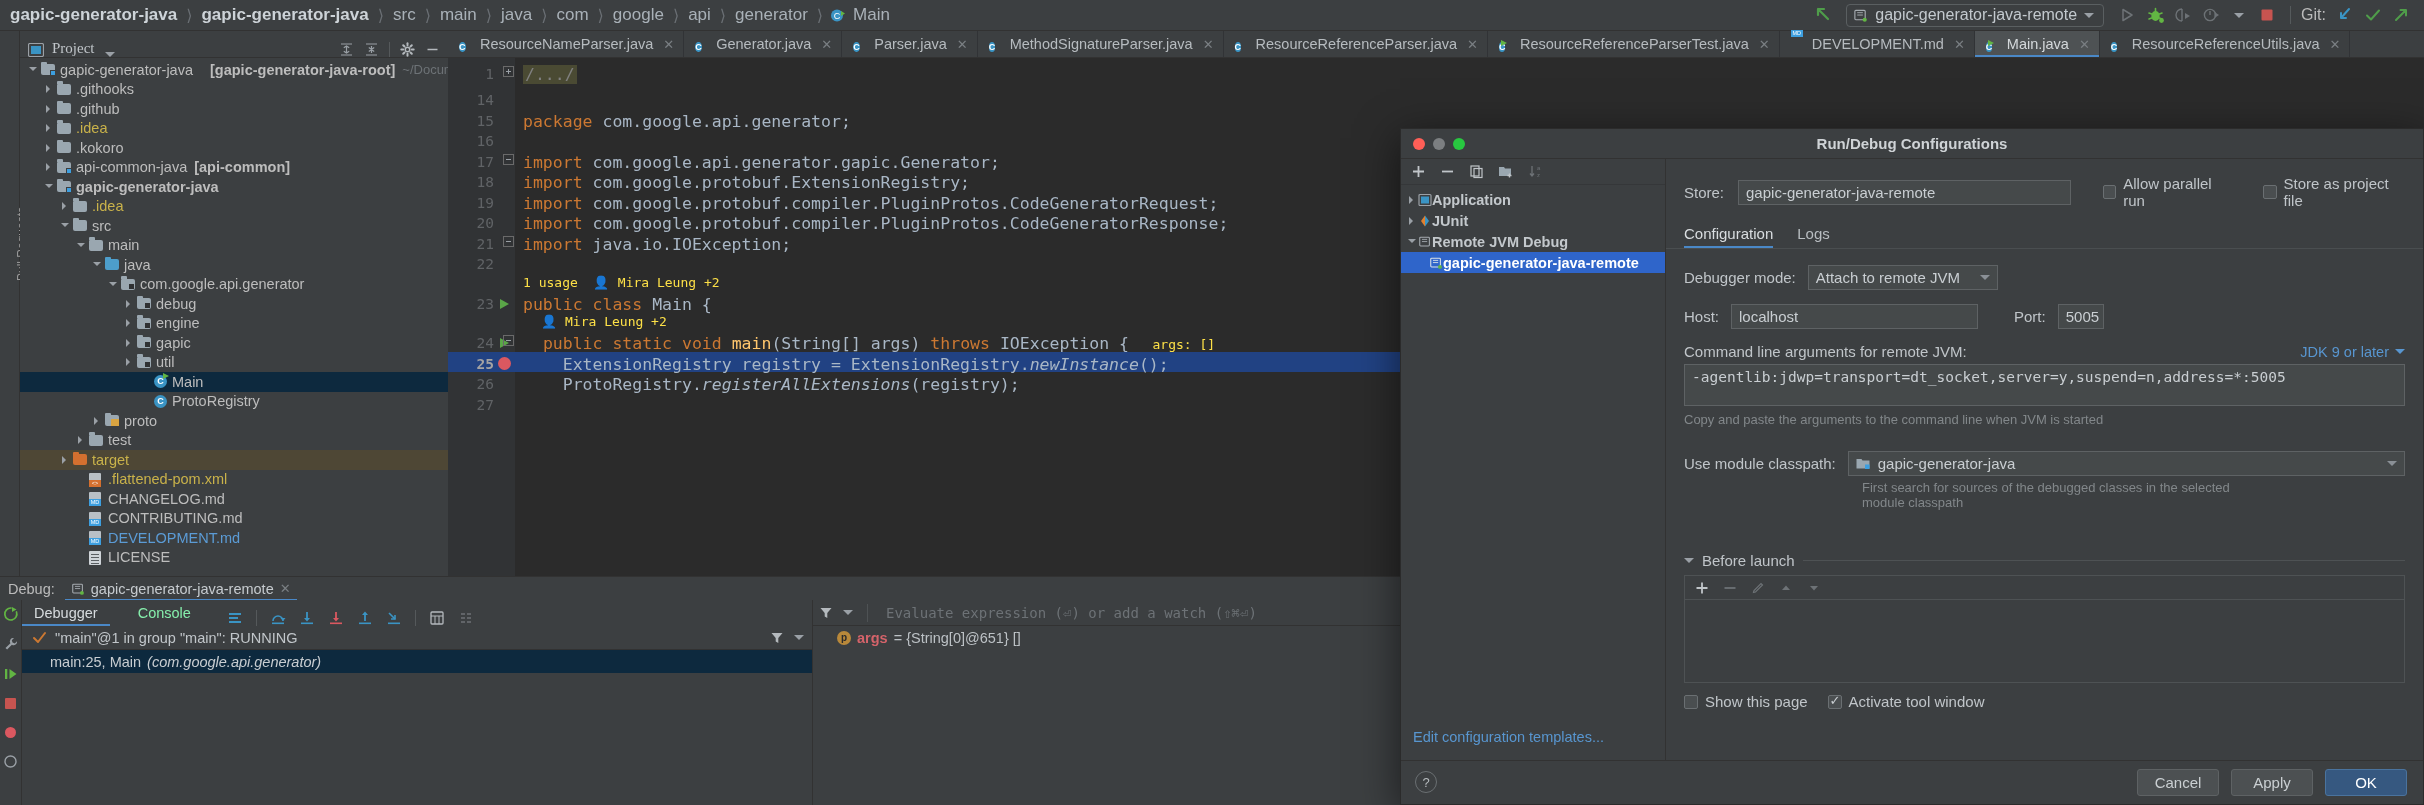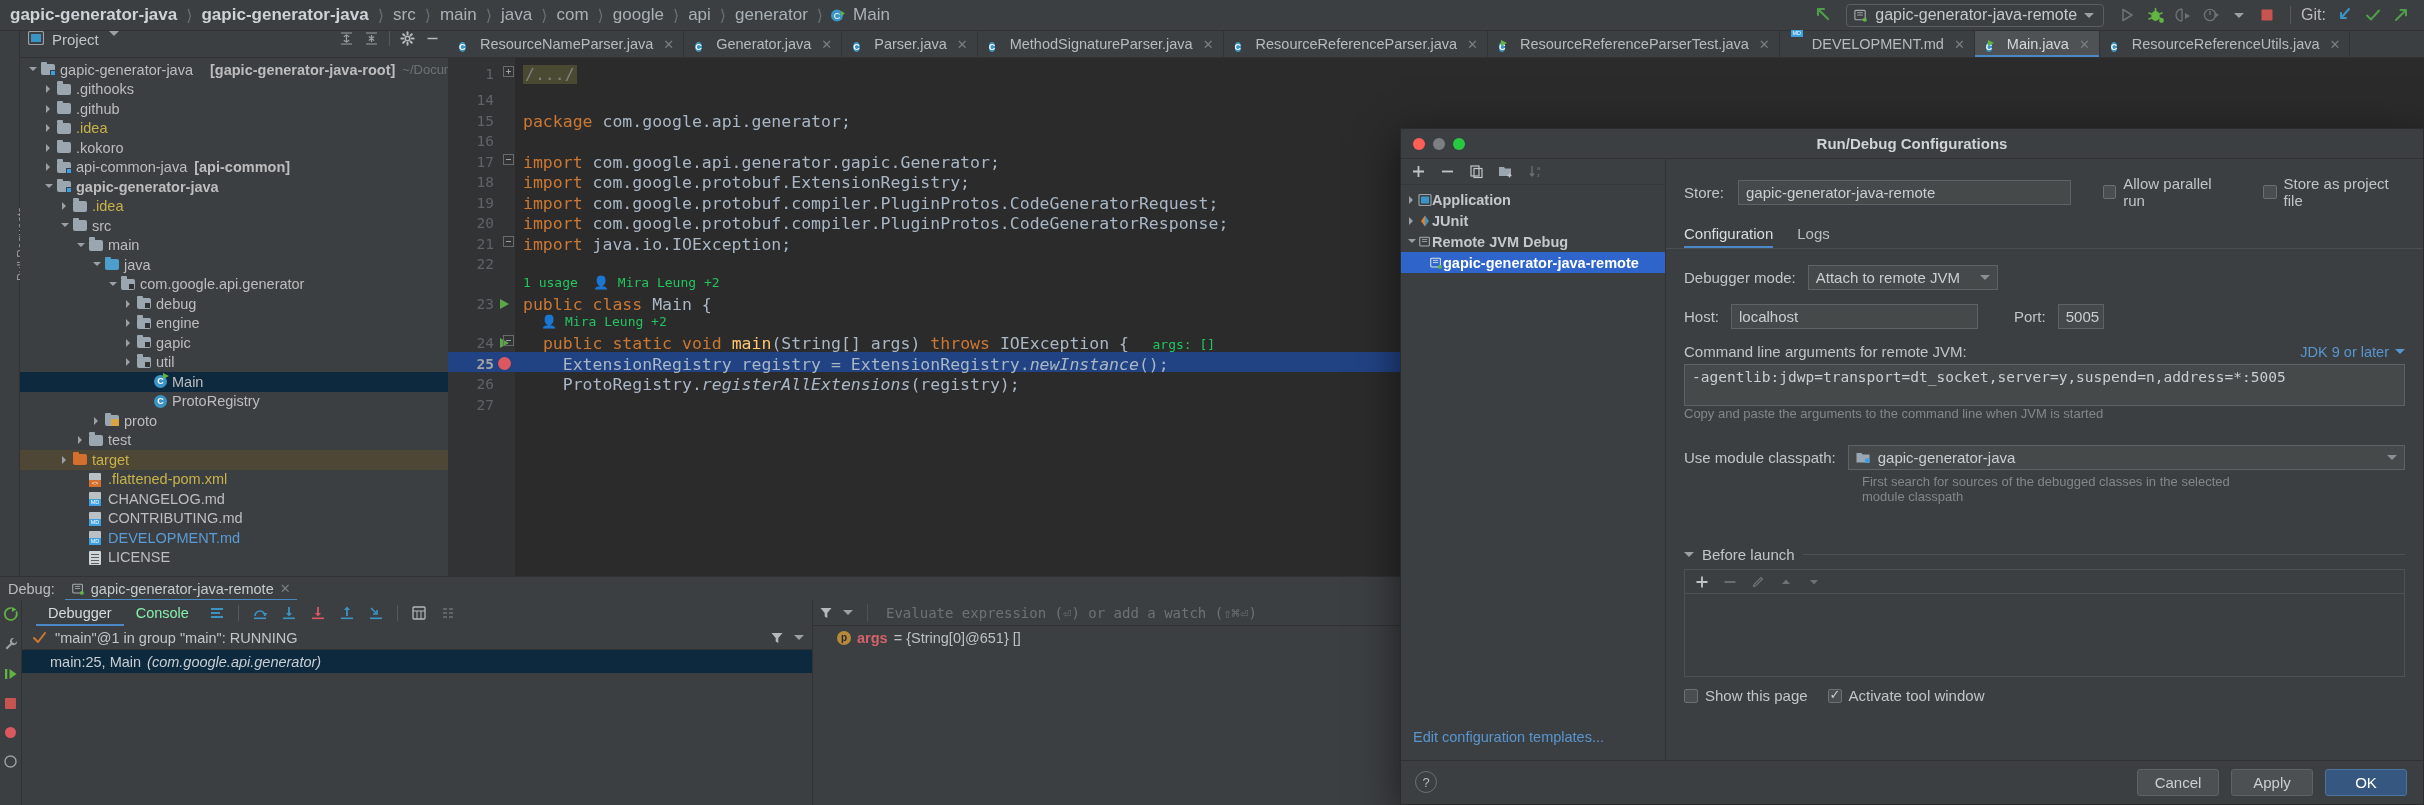--- a/index.html
+++ b/index.html
@@ -42,22 +42,23 @@
     background: #3c3f41; border-right: 1px solid #323232;
   }
   .vtext {
     position: absolute; transform: rotate(-90deg); transform-origin: left top;
     font-size: 12px; color: #9a9a9a; white-space: nowrap;
   }
 
   
   .projhdr {
     position: absolute; left: 20px; top: 31px; width: 428px; height: 27px;
-    background: #3c3f41; display: flex; align-items: flex-start; padding: 0 8px;
+    background: #3c3f41; display: flex; align-items: flex-end; padding: 0 8px;
     border-bottom: 1px solid #323232;
+    font-family: Liberation Serif, serif;
   }
   .projhdr .title { font-size: 15px; color: #c0c5c9; margin-left: 8px; }
   .projhdr .tools { margin-left: auto; display: flex; align-items: center; gap: 10px; }
 
   .projtree {
     position: absolute; left: 20px; top: 58px; width: 428px; height: 518px;
     background: #3c3f41; overflow: hidden; padding-top: 2px;
   }
   .trow {
     display: flex; align-items: center; height: 19.5px;
@@ -123,37 +124,37 @@
   .ln.cur { color: #a4a3a3; font-weight: bold; }
   .cl {
     position: absolute; left: 8px; font-family: "DejaVu Sans Mono", monospace;
     font-size: 16.5px; white-space: pre; color: #a9b7c6;
   }
   .kw { color: #cc7832; }
   .fn { color: #ffc66d; }
   .it { font-style: italic; color: #a9b7c6; }
   .sel-line { position: absolute; left: 0; height: 20.5px; background: #214283; width: 100%; }
   .fold-mark { position: absolute; font-family: "DejaVu Sans Mono", monospace; font-size: 13px; color: #6a6a6a; }
-  .inlayhint { font-size: 13px; color: #22c55e; font-style: normal; margin-top: 28px; }
+  .inlayhint { font-size: 13px; color: #fde047; font-style: normal; margin-top: 28px; }
   .commentfold { background: #4a4a33; color: #808080; padding: 0 2px; }
   .greenrun { width:0;height:0;border-left:9px solid #5aa648;border-top:5.5px solid transparent;border-bottom:5.5px solid transparent; }
   .bp { width: 13px; height: 13px; border-radius: 50%; background: #db5860; }
 
   
   .dbgtabbar {
     position: absolute; left: 0; top: 576px; width: 2424px; height: 24px;
     background: #3c3f41; display: flex; align-items: center; padding-left: 8px; gap: 10px;
     border-top: 1px solid #323232;
   }
   .dbglabel { font-size: 14.5px; color: #bcbcbc; }
   .dbgtab { display: flex; align-items: center; gap: 6px; font-size: 14.5px; color: #c6cbcf; height: 24px; box-shadow: inset 0 -2px 0 #4a88c7; padding: 0 6px; }
 
   .dbgbody { position: absolute; left: 0; top: 600px; width: 2424px; height: 205px; background: #3c3f41; }
   .dbgstrip { position: absolute; left: 0; top: 0; width: 22px; height: 205px; background: #3c3f41; border-right: 1px solid #323232; }
-  .dbgtoolbar { position: absolute; left: 36px; top: 0; width: 790px; height: 26px; display: flex; align-items: center; gap: 0px; }
+  .dbgtoolbar { position: absolute; left: 22px; top: 0; width: 790px; height: 26px; display: flex; align-items: flex-end; gap: 16px; }
   .dtab { font-size: 14.5px; color: #86efac; padding: 0 12px; height: 26px; line-height: 26px; }
   .dtab.on { color: #d7dbde; box-shadow: inset 0 -2px 0 #4a88c7; }
 
   .threadrow {
     position: absolute; left: 22px; top: 26px; width: 790px; height: 24px;
     display: flex; align-items: center; gap: 8px; padding-left: 10px;
     font-size: 14.5px; color: #c1c6ca; border-bottom: 1px solid #323232;
   }
   .framerow {
     position: absolute; left: 22px; top: 50px; width: 790px; height: 23px;
@@ -1015,21 +1016,21 @@
           </div>
 
           <div style="display:flex;align-items:center;margin-bottom:4px;">
             <span class="flabel">Command line arguments for remote JVM:</span>
             <span style="margin-left:auto;display:flex;align-items:center;gap:6px;">
               <span class="link">JDK 9 or later</span>
               <span class="caret-dn" style="border-top-color:#5896d0;"></span>
             </span>
           </div>
           <div class="cmdargs">-agentlib:jdwp=transport=dt_socket,server=y,suspend=n,address=*:5005</div>
-          <div class="smallnote" style="margin-top:0;">Copy and paste the arguments to the command line when JVM is started</div>
+          <div class="smallnote" style="margin-top:6px;">Copy and paste the arguments to the command line when JVM is started</div>
 
           <div class="row" style="margin-top:24px;margin-bottom:4px;">
             <span class="flabel">Use module classpath:</span>
             <span class="combo" style="flex:1;">
               <span>
                 <svg width="14" height="13" viewBox="0 0 14 13">
                     <path d="M0.5 2 h5 l1 1.5 h7 V11.5 H0.5 Z" fill="#9aa7b0"></path>
                     <rect x="9" y="7.5" width="4.5" height="4.5" fill="#3d9fe0"></rect>
                   </svg>
               </span>

